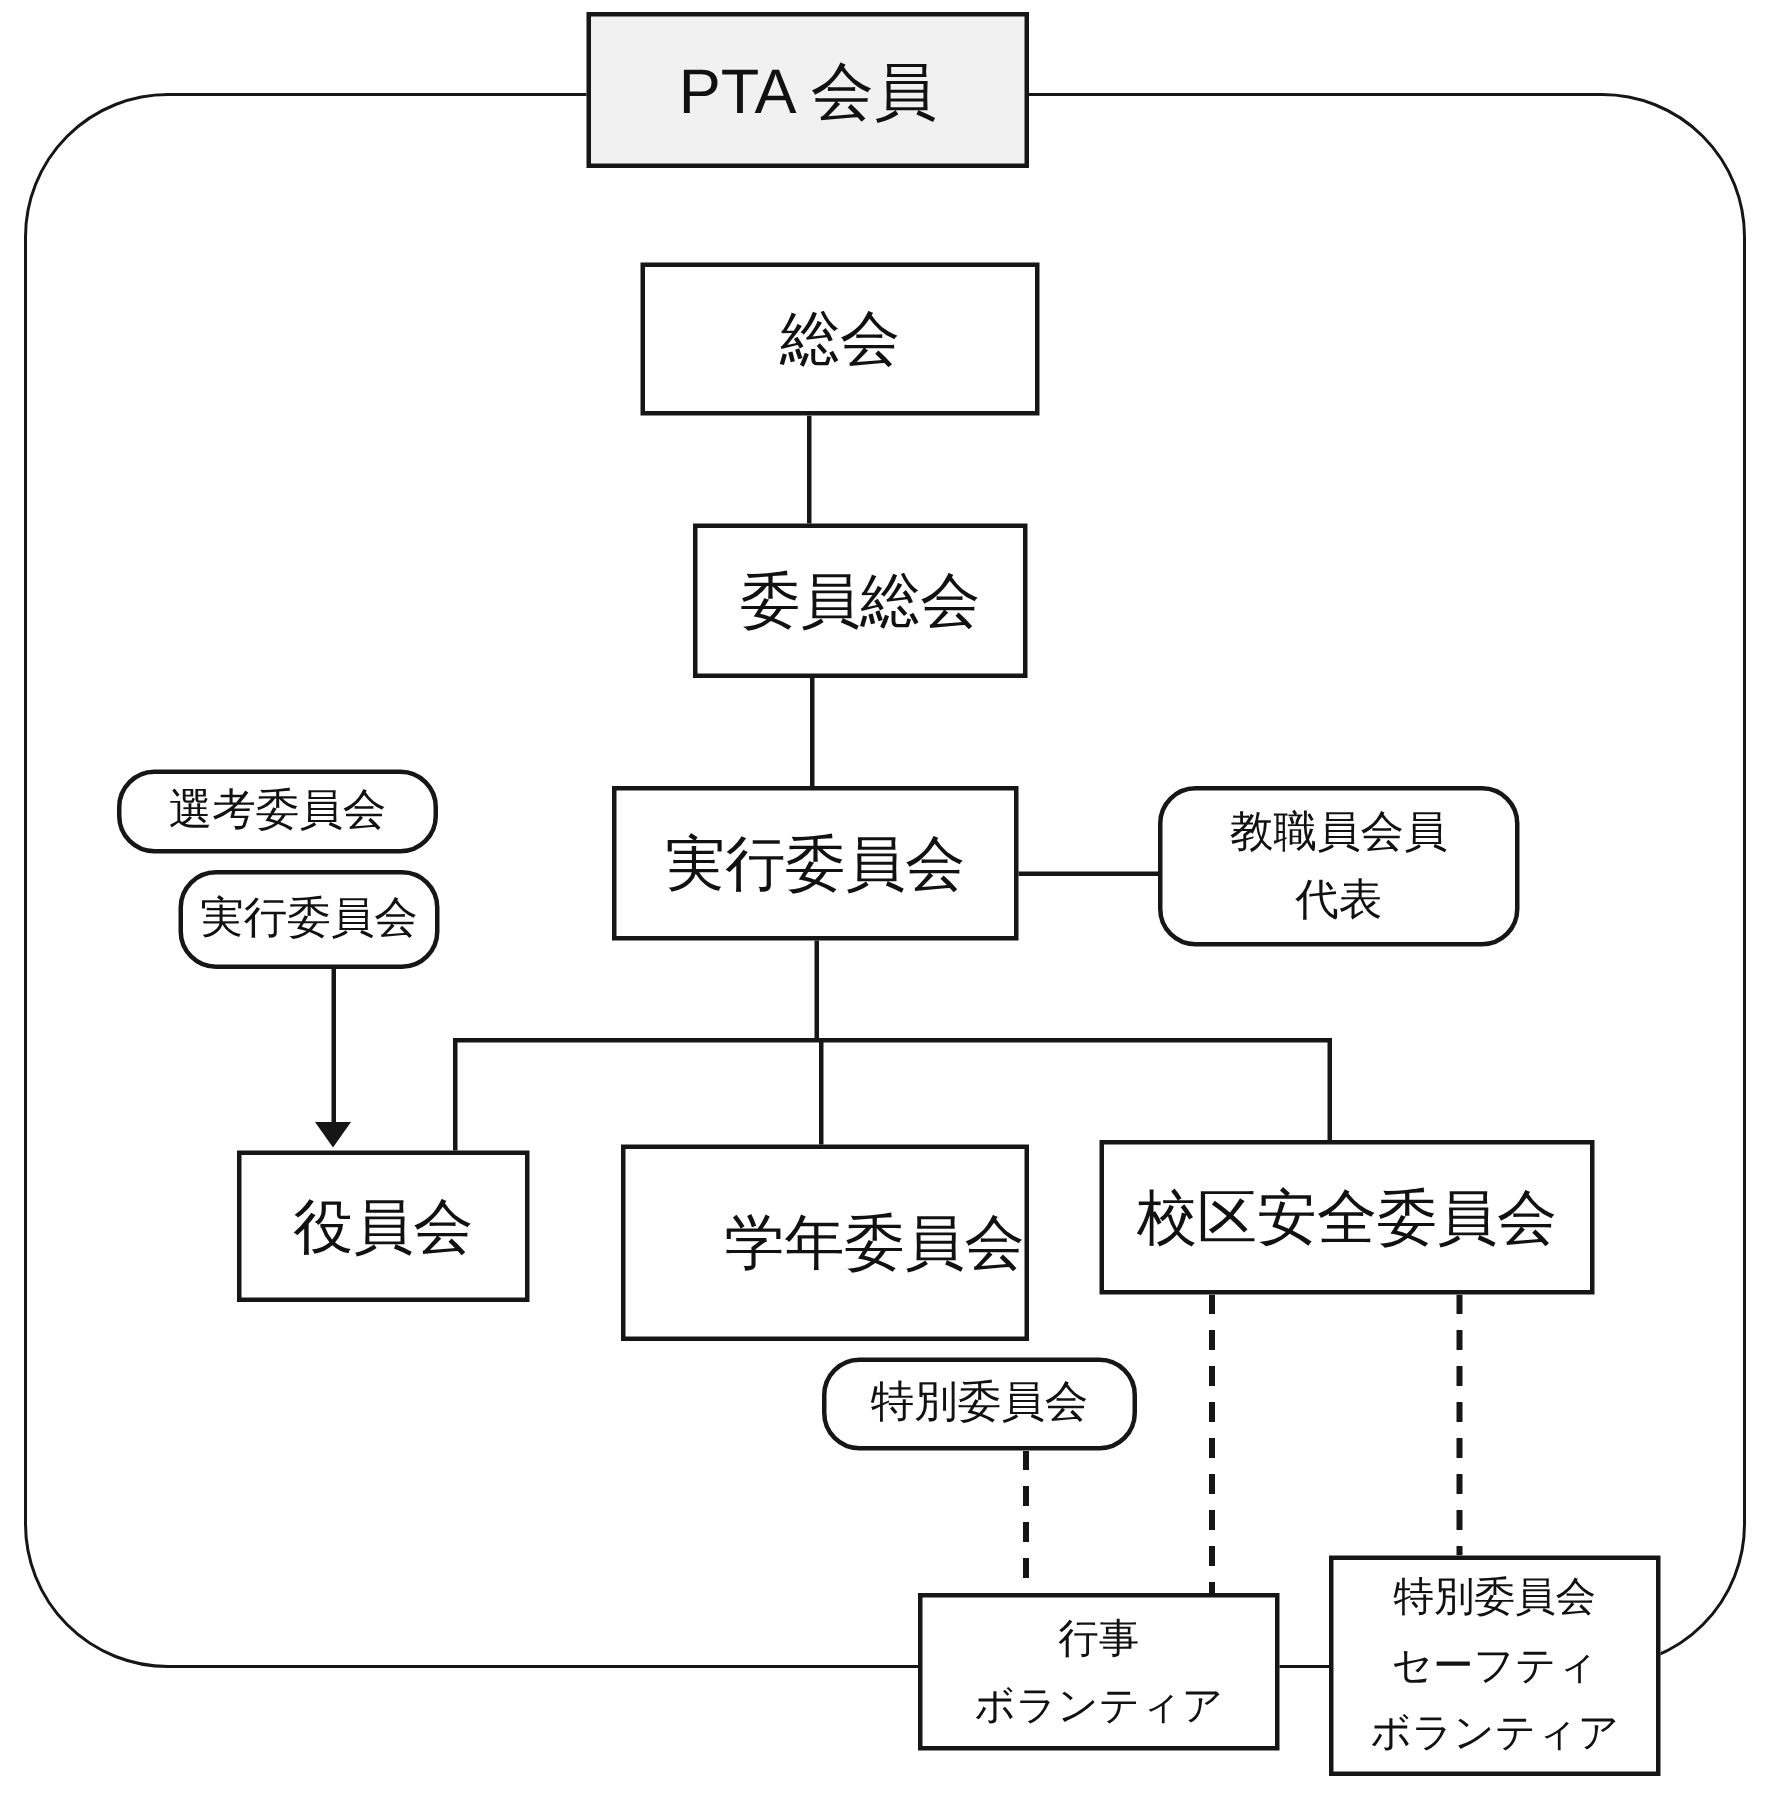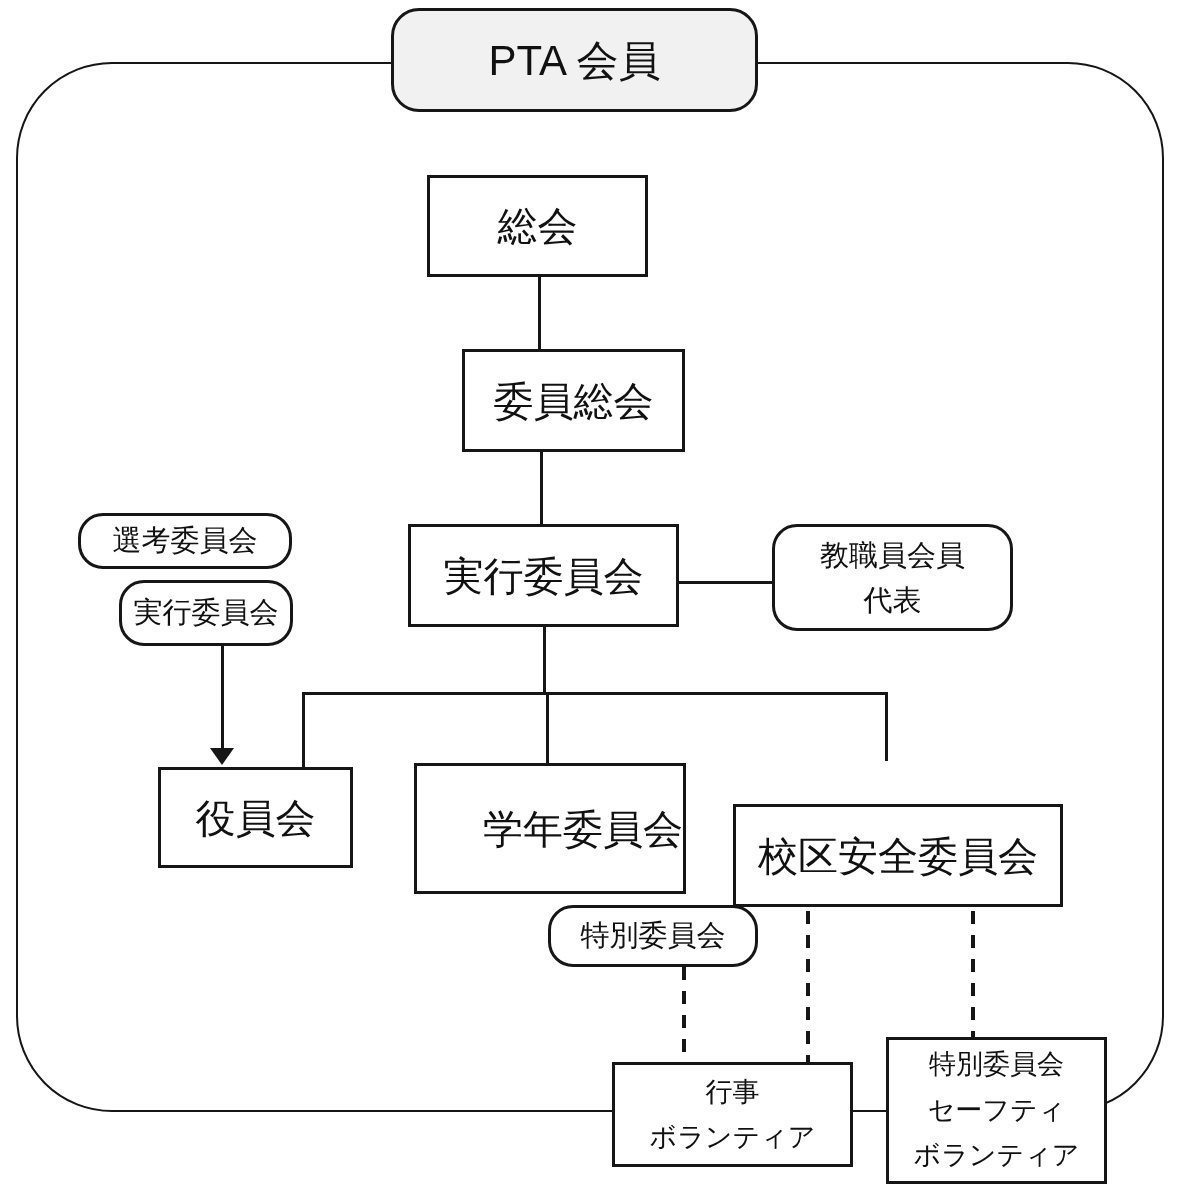--- a/index.html
+++ b/index.html
@@ -42,30 +42,30 @@
   .node{
     position:absolute;box-sizing:border-box;
     border:3px solid #161616;background:#ffffff;
     display:flex;flex-direction:column;align-items:center;justify-content:center;
     text-align:center;z-index:3;line-height:1.5;
   }
   .fz-xl{font-size:42px;}
   .fz-lg{font-size:40px;}
   .fz-md{font-size:29px;border-radius:25px;}
   .fz-sm{font-size:27px;}
-  .n-pta      {left:391px;top:8px;  width:367px;height:104px;background:#f1f1f1;border-radius:28px;}
-  .n-soukai   {left:427px;top:175px;width:221px;height:102px;}
+  .n-pta      {left:391px;top:8px;  width:295px;height:104px;background:#f1f1f1;}
+  .n-soukai   {left:427px;top:175px;width:266px;height:102px;}
   .n-iinsoukai{left:430px;top:349px;width:223px;height:103px;margin-left:32px;}
   .n-jikkou   {left:408px;top:524px;width:271px;height:103px;}
   .n-kyoshoku {left:772px;top:524px;width:241px;height:107px;line-height:1.55;}
   .n-senkou   {left:78px; top:513px;width:214px;height:56px;}
   .n-kaikei   {left:119px;top:580px;width:174px;height:66px;}
   .n-yakuin   {left:158px;top:767px;width:195px;height:101px;}
   .n-gakunen  {left:414px;top:763px;width:272px;height:131px;align-items:flex-end;}
-  .n-kouku    {left:733px;top:760px;width:330px;height:103px;margin-top:44px;}
+  .n-kouku    {left:733px;top:760px;width:330px;height:103px;}
   .n-tokubetsu{left:548px;top:905px;width:210px;height:62px;}
   .n-gyouji   {left:612px;top:1062px;width:241px;height:105px;line-height:1.65;}
   .n-koutsu   {left:886px;top:1037px;width:221px;height:147px;line-height:1.7;}
 </style>
 </head>
 <body>
 
 <div id="canvas">
 
   <div class="outer-frame"></div>

